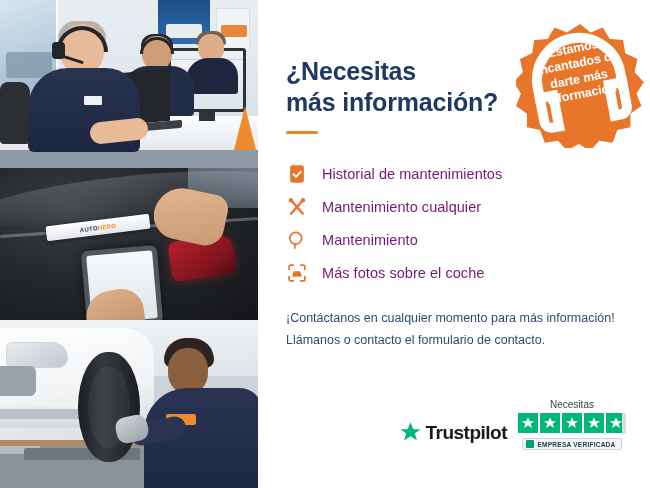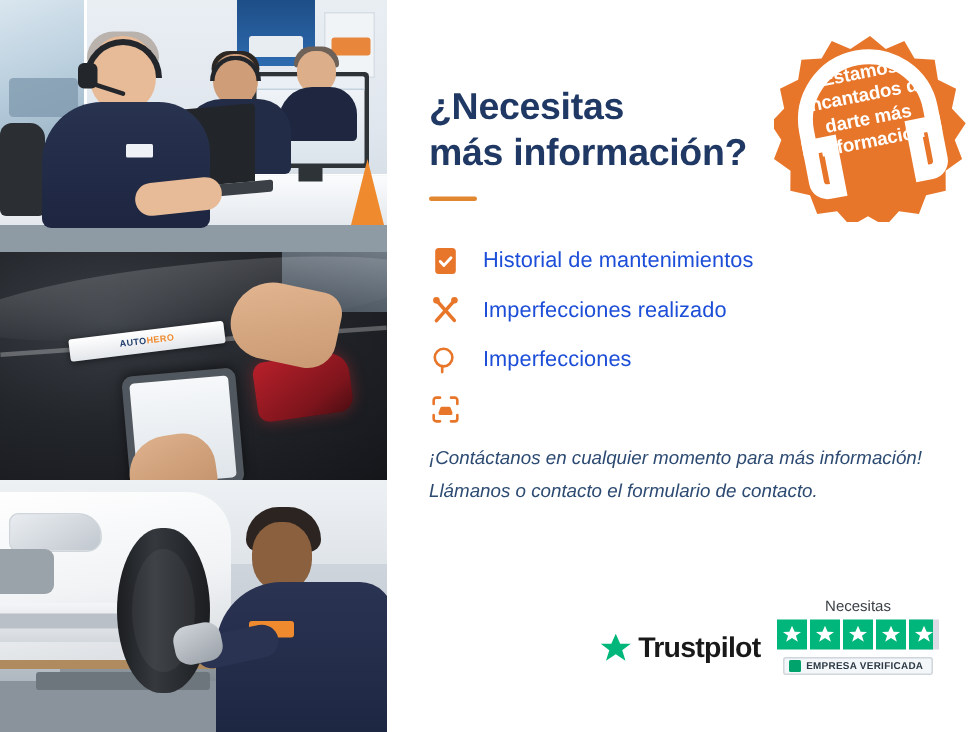--- a/index.html
+++ b/index.html
@@ -320,26 +320,26 @@
   }
   .heading-rule {
     margin-top:14px; width:32px; height:3px; background:#e1872f; border-radius:2px;
   }
 
   .features { margin-top:23px; list-style:none; }
   .feature {
     display:flex; align-items:center; gap:14px; height:33px;
   }
   .feature-label {
-    font-size:14.5px; color:#1d4ed8; letter-spacing:.05px;
+    font-size:14.5px; color:#701a75; letter-spacing:.05px;
   }
   .ficon { width:22px; height:22px; flex:0 0 22px; display:block; }
 
   .contact {
-    margin-top:6px; font-size:12.5px; line-height:1.72; color:#2c4a72;font-style:italic;
+    margin-top:19px; font-size:12.5px; line-height:1.72; color:#2c4a72;
   }
 
   
   .badge {
     position:absolute; right:6px; top:22px; width:128px; height:126px;
   }
   .badge svg { position:absolute; inset:0; width:100%; height:100%; }
   .badge-inner {
     position:absolute; inset:0;
     display:flex; flex-direction:column; align-items:center;
@@ -503,42 +503,43 @@
 
       <li class="feature">
         <svg class="ficon" viewBox="0 0 24 24">
           <g stroke="#e8762a" stroke-width="2.6" stroke-linecap="round" fill="none">
             <path d="M5.2 4.4L18.4 19.2"></path>
             <path d="M18.6 4.6L5.4 19.4"></path>
           </g>
           <circle cx="5.4" cy="4.6" r="2.4" fill="#e8762a"></circle>
           <circle cx="18.5" cy="4.5" r="2.4" fill="#e8762a"></circle>
         </svg>
-        <span class="feature-label">Imperfecciones realizado</span>
+        <span class="feature-label">Mantenimiento cualquier</span>
       </li>
 
       <li class="feature">
         <svg class="ficon" viewBox="0 0 24 24" fill="none" stroke="#e8762a" stroke-width="1.9" stroke-linecap="round">
           <circle cx="10.6" cy="10.2" r="6.4"></circle>
           <path d="M9.6 16.4v4.4"></path>
         </svg>
-        <span class="feature-label">Imperfecciones</span>
+        <span class="feature-label">Mantenimiento</span>
       </li>
 
       <li class="feature">
         <svg class="ficon" viewBox="0 0 24 24">
           <g fill="none" stroke="#e8762a" stroke-width="1.9" stroke-linecap="round">
             <path d="M3.4 8V5.3a1.9 1.9 0 0 1 1.9-1.9H8"></path>
             <path d="M16 3.4h2.7a1.9 1.9 0 0 1 1.9 1.9V8"></path>
             <path d="M20.6 16v2.7a1.9 1.9 0 0 1-1.9 1.9H16"></path>
             <path d="M8 20.6H5.3a1.9 1.9 0 0 1-1.9-1.9V16"></path>
           </g>
           <path d="M7.2 13.4l1.1-2.6a1.2 1.2 0 0 1 1.1-.75h5.2c.5 0 .94.3 1.12.75l1.08 2.6z" fill="#e8762a"></path>
           <rect x="7" y="13.1" width="10" height="2.9" rx="1" fill="#e8762a"></rect>
         </svg>
+        <span class="feature-label">Más fotos sobre el coche</span>
       </li>
 
 
     </ul>
 
     <div class="contact">
       <div>¡Contáctanos en cualquier momento para más información!</div>
       <div>Llámanos o contacto el formulario de contacto.</div>
     </div>
 

